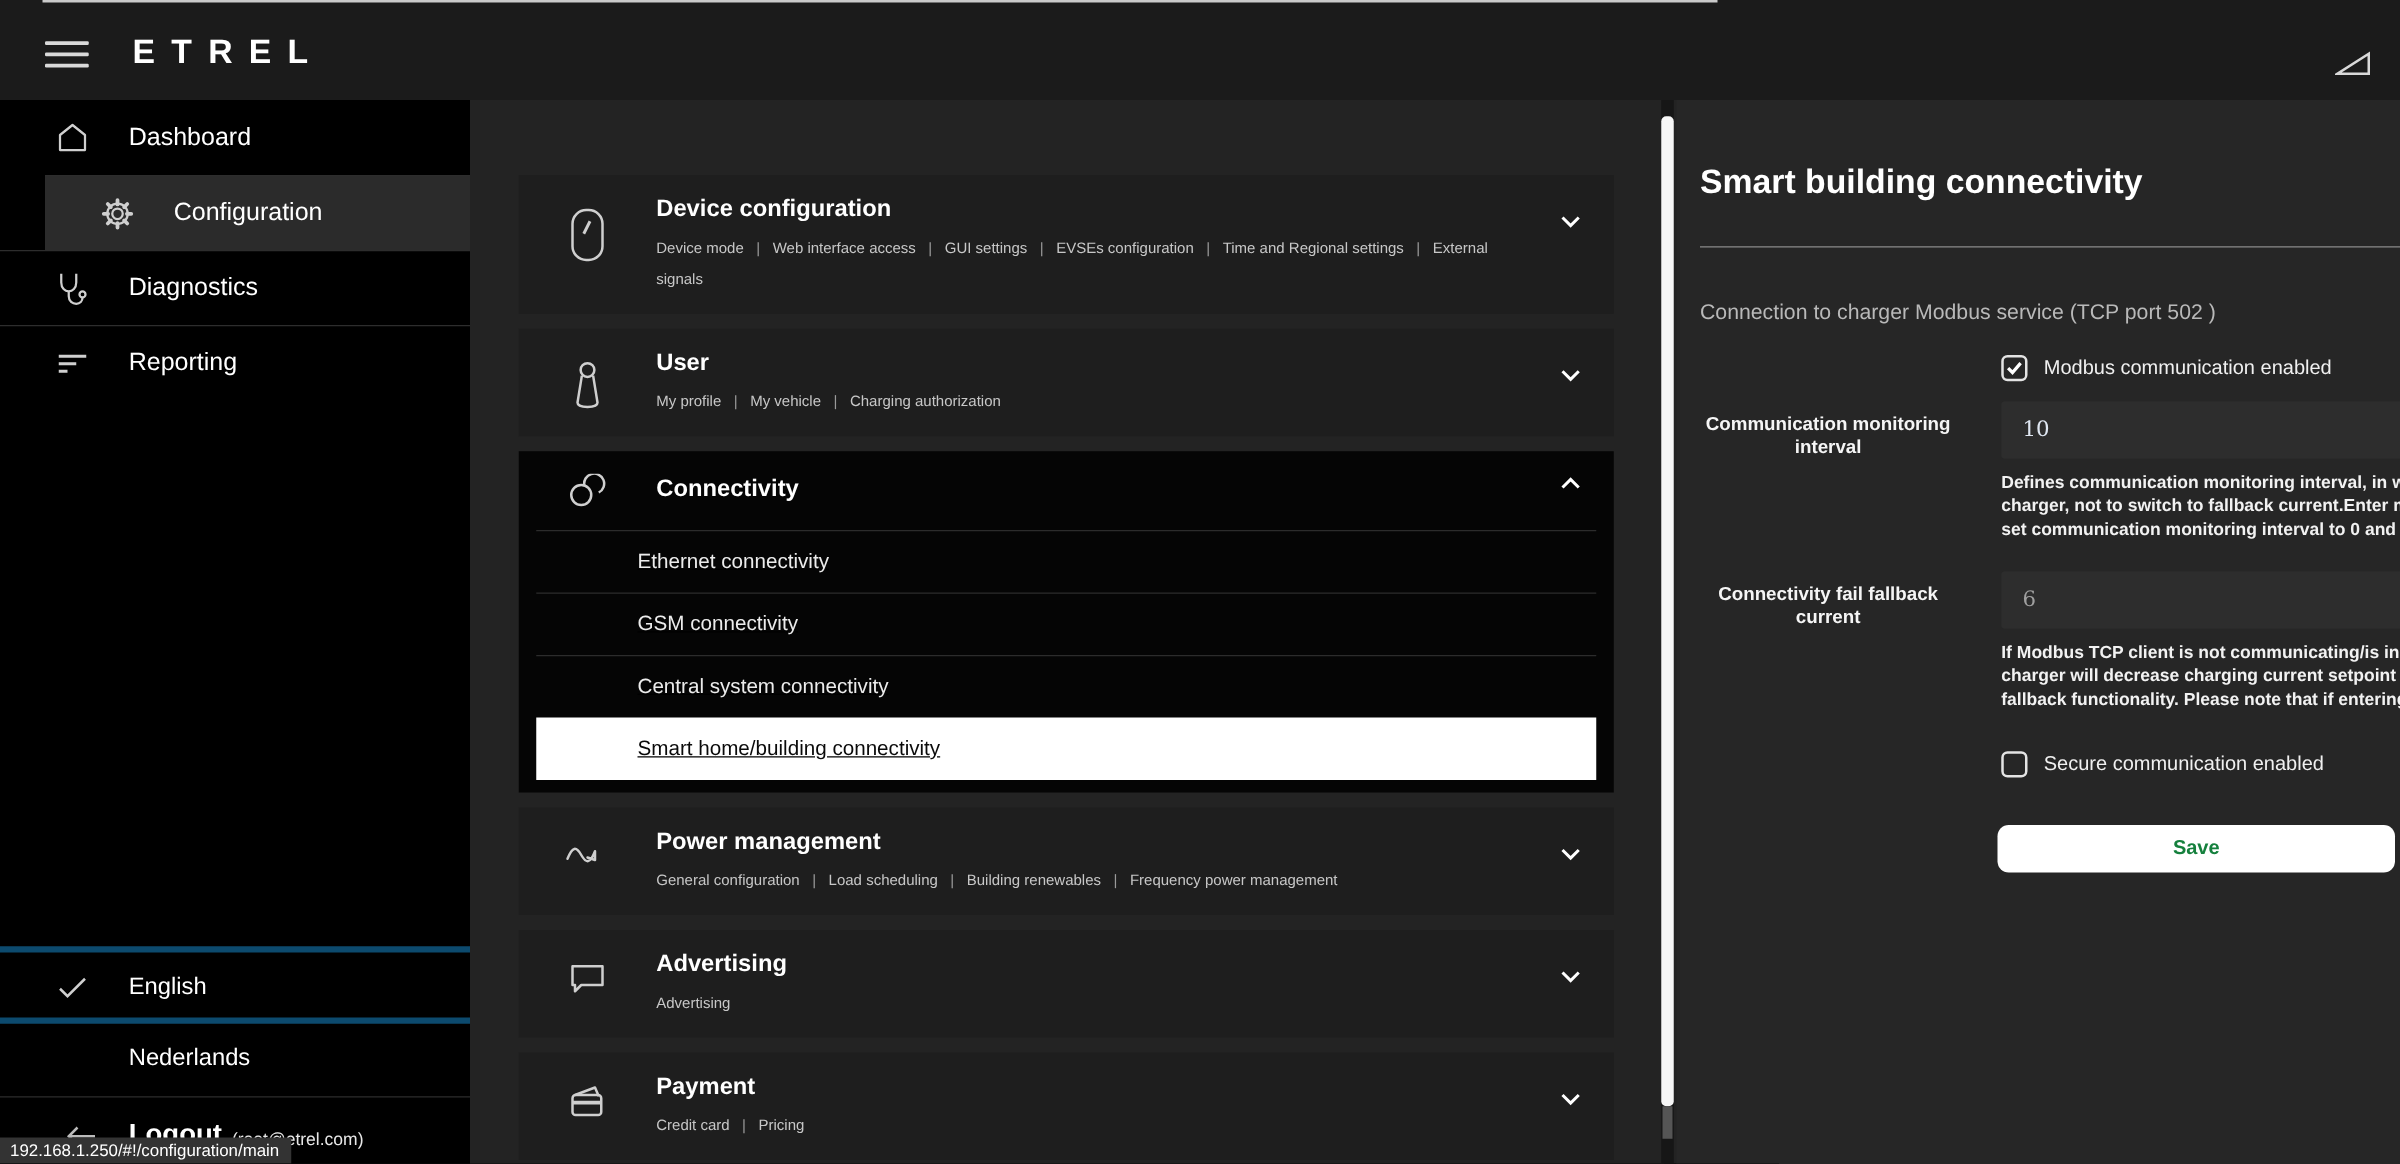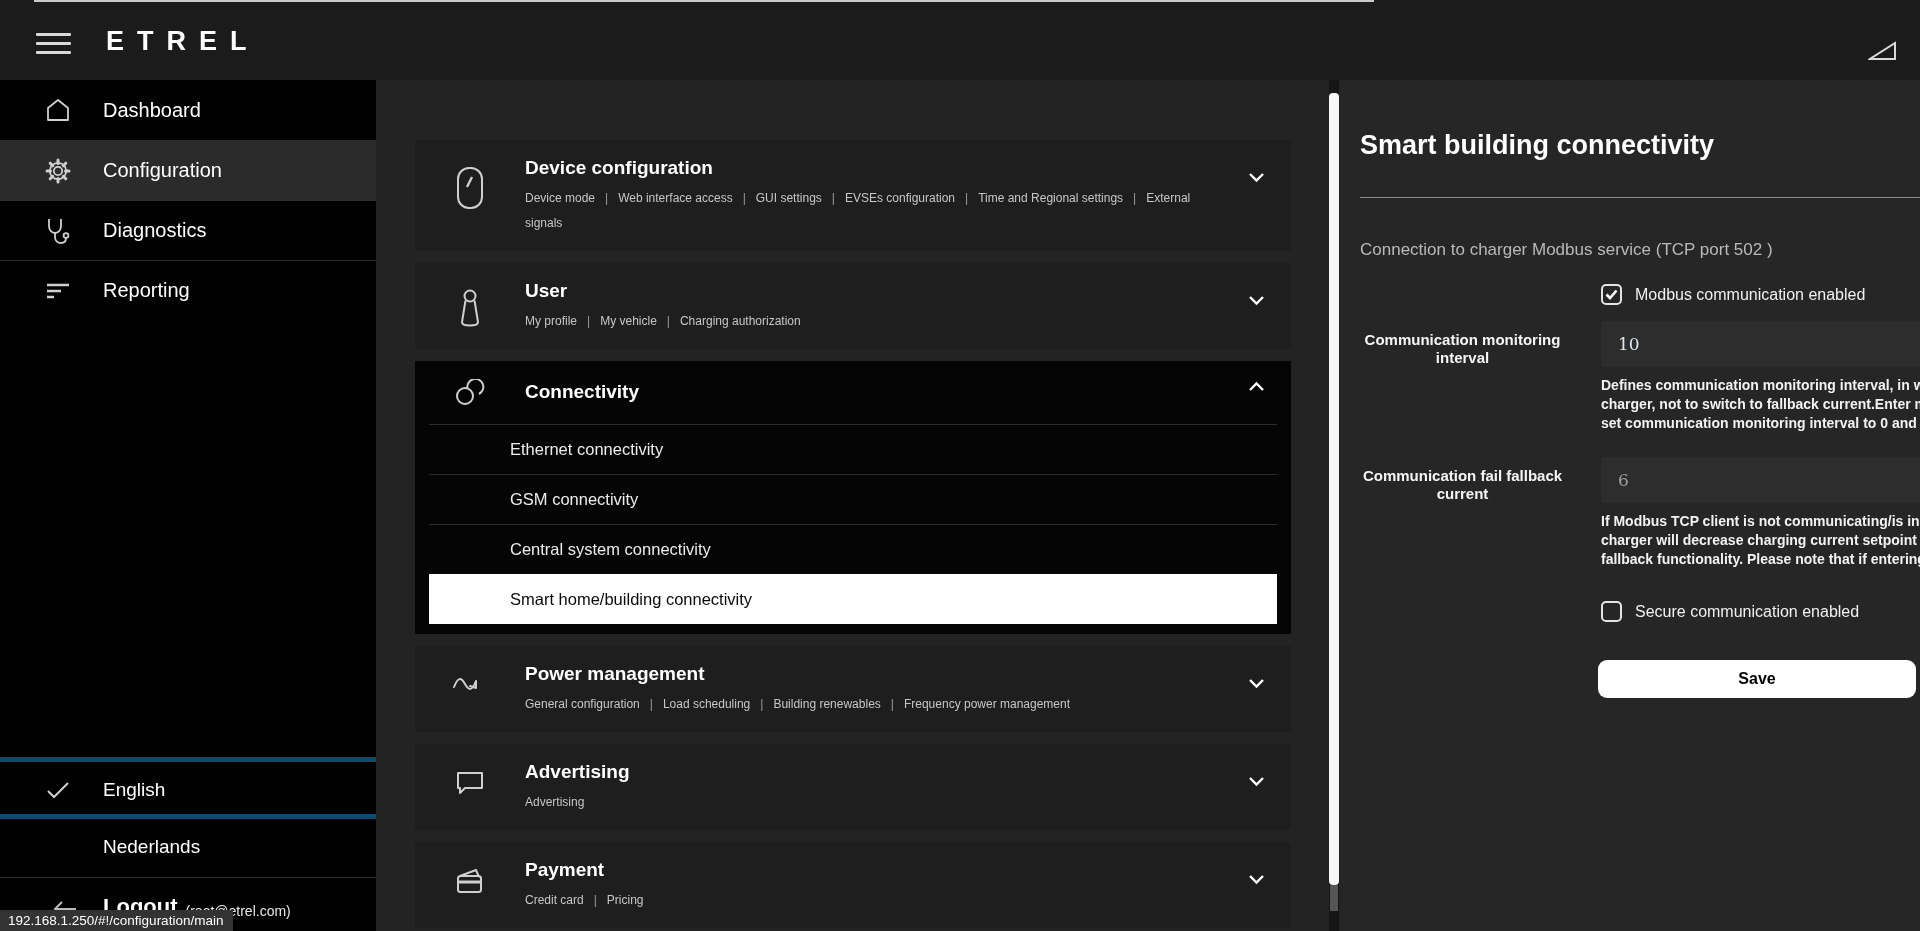--- a/index.html
+++ b/index.html
@@ -14,21 +14,21 @@
   .hamburger span { display:block; height:3px; background:#d9d9d9; margin-bottom:6px; border-radius:1px; }
   .logo { position:absolute; left:106px; top:26px; font-size:27px; font-weight:bold; color:#fff; letter-spacing:13px; }
   .signal { position:absolute; left:1868px; top:40px; }
 
   
   .sidebar { position:absolute; left:0; top:80px; width:376px; height:851px; background:#000; z-index:4; }
   .nav-item { position:relative; height:60px; display:flex; align-items:center; border-top:1px solid #2d2d2d; cursor:pointer; }
   .nav-item:first-child { border-top:none;align-items:center; }
   .nav-item .ico { position:absolute; left:40px; width:36px; display:flex; justify-content:center; }
   .nav-item .lbl { margin-left:103px; color:#fff; font-size:20px; }
-  .nav-item.selected { background:#2b2b2b; }
+  .nav-item.selected { background:#2b2b2b;margin-left:36px; }
   .lang-item { position:absolute; left:0; width:376px; height:60px; display:flex; align-items:center; border-top:5px solid #0c4a6e; cursor:pointer; background:#000; }
   .lang-item .ico { position:absolute; left:40px; width:36px; display:flex; justify-content:center; }
   .lang-item .lbl { margin-left:103px; color:#fff; font-size:19px; }
   .logout-item { position:absolute; left:0; top:797px; width:376px; height:54px; display:flex; align-items:flex-start; padding-top:16px; border-top:1px solid #2d2d2d; cursor:pointer; background:#000; }
   .logout-item .ico { position:absolute; left:52px; top:22px; }
   .logout-item .lbl { margin-left:103px; color:#fff; font-size:22px; font-weight:bold; }
   .logout-item .suffix { color:#e8e8e8; font-size:14px; margin-left:8px; margin-top:9px; }
 
   
   .content { position:absolute; left:376px; top:80px; width:955px; height:851px; background:#232323; padding:60px 40px 0 39px; overflow:hidden; }
@@ -38,21 +38,21 @@
   .card .chev { position:absolute; right:26px; top:32px; cursor:pointer; }
   .card-title { color:#fff; font-size:19px; font-weight:bold; margin-bottom:7px; cursor:pointer; }
   .card-links { color:#c7c7c7; font-size:12px; line-height:25px; }
   .card-links .sep { margin:0 10px; color:#9a9a9a; }
   .card-links .sublink { cursor:pointer; }
 
   .card.expanded { background:#050505; display:block; padding:0 0 10px 0; }
   .card.expanded .hdr { display:flex; position:relative; padding:16px 0 14px 0; }
   .card.expanded .hdr .icon-col { padding-top:2px; }
   .card.expanded .hdr .chev { top:20px; }
-  .sublist { margin:0 14px; }
+  .sublist { margin:0 14px;text-decoration:underline; }
   .subrow { height:50px; display:flex; align-items:center; padding-left:81px; border-top:1px solid #2c2c2c; color:#ececec; font-size:16.5px; cursor:pointer; }
   .subrow.selected { background:#ffffff; color:#0a0a0a; border-top-color:transparent; }
 
   
   .vscroll { position:absolute; left:1329px; top:80px; width:10px; height:851px; background:#161616; z-index:6; }
   .vscroll .thumb { position:absolute; left:0; top:13px; width:10px; height:792px; background:#f7f7f7; border-radius:4px; cursor:pointer; }
   .vscroll .rest { position:absolute; left:1px; top:805px; width:8px; height:26px; background:#555; }
 
   
   .panel { position:absolute; left:1341px; top:80px; width:579px; height:851px; background:#262626; overflow:hidden; }
@@ -70,21 +70,21 @@
   .checkbox.checked svg { display:block; }
   .check-label { color:#f0f0f0; font-size:16px; }
   .inputbox { width:460px; height:46px; background:#2d2d2d; border:none; border-radius:3px; color:#dfe7f2; font-family:"DejaVu Serif", serif; font-size:17px; padding-left:17px; outline:none; }
   .inputbox.muted { color:#9f9f9f; }
   .fdesc { margin-top:9px; }
   .fdesc div { color:#f2f2f2; font-size:14px; font-weight:bold; line-height:19px; white-space:nowrap; }
   .mt14 { margin-top:16px; }
   .mt22 { margin-top:24px; }
   .mt30 { margin-top:32px; }
   .save-row { margin-top:38px; }
-  .save-btn { margin-left:-3px; width:318px; height:38px; background:#fff; color:#000000; font-family:"Liberation Sans", sans-serif; font-size:16px; font-weight:bold; border:none; border-radius:9px; cursor:pointer; }
+  .save-btn { margin-left:-3px; width:318px; height:38px; background:#fff; color:#15803d; font-family:"Liberation Sans", sans-serif; font-size:16px; font-weight:bold; border:none; border-radius:9px; cursor:pointer; }
 
   
   .url-tip { position:absolute; left:0; top:910px; height:21px; background:#333; color:#fff; font-size:13.5px; line-height:21px; padding:0 10px 0 8px; z-index:9; white-space:nowrap; }
 
   svg { display:block; }
 </style>
 </head>
 <body>
 
 <div class="screen">
@@ -314,21 +314,21 @@
             <input class="inputbox" type="text" value="10" style="">
             <div class="fdesc">
               <div>Defines communication monitoring interval, in whic</div>
               <div>charger, not to switch to fallback current.Enter mor</div>
               <div>set communication monitoring interval to 0 and era</div>
             </div>
           </div>
         </div>
 
         <div class="frow mt22">
-          <div class="flabel">Communication fail fallback current</div>
+          <div class="flabel">Connectivity fail fallback current</div>
           <div>
             <input class="inputbox muted" type="text" value="6" style="">
             <div class="fdesc">
               <div>If Modbus TCP client is not communicating/is inacti</div>
               <div>charger will decrease charging current setpoint to s</div>
               <div>fallback functionality. Please note that if entering c</div>
             </div>
           </div>
         </div>
 

